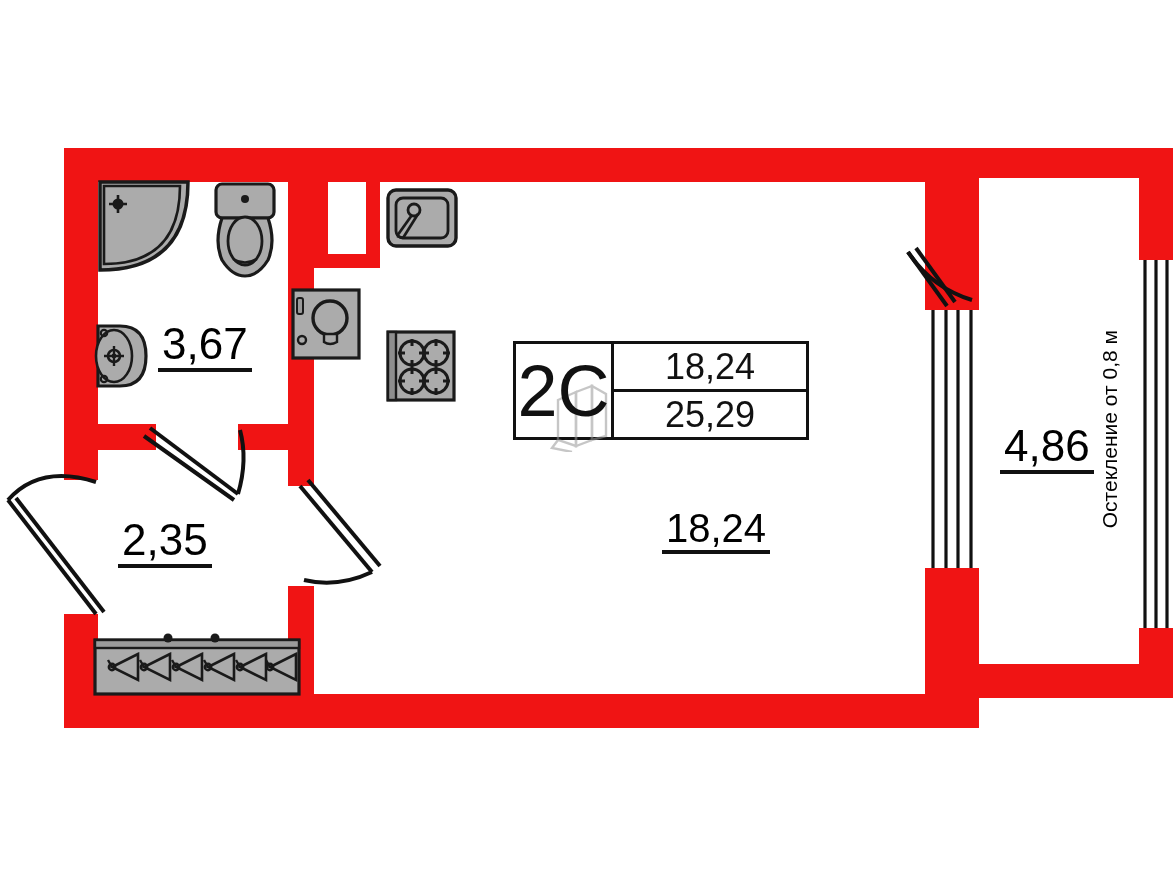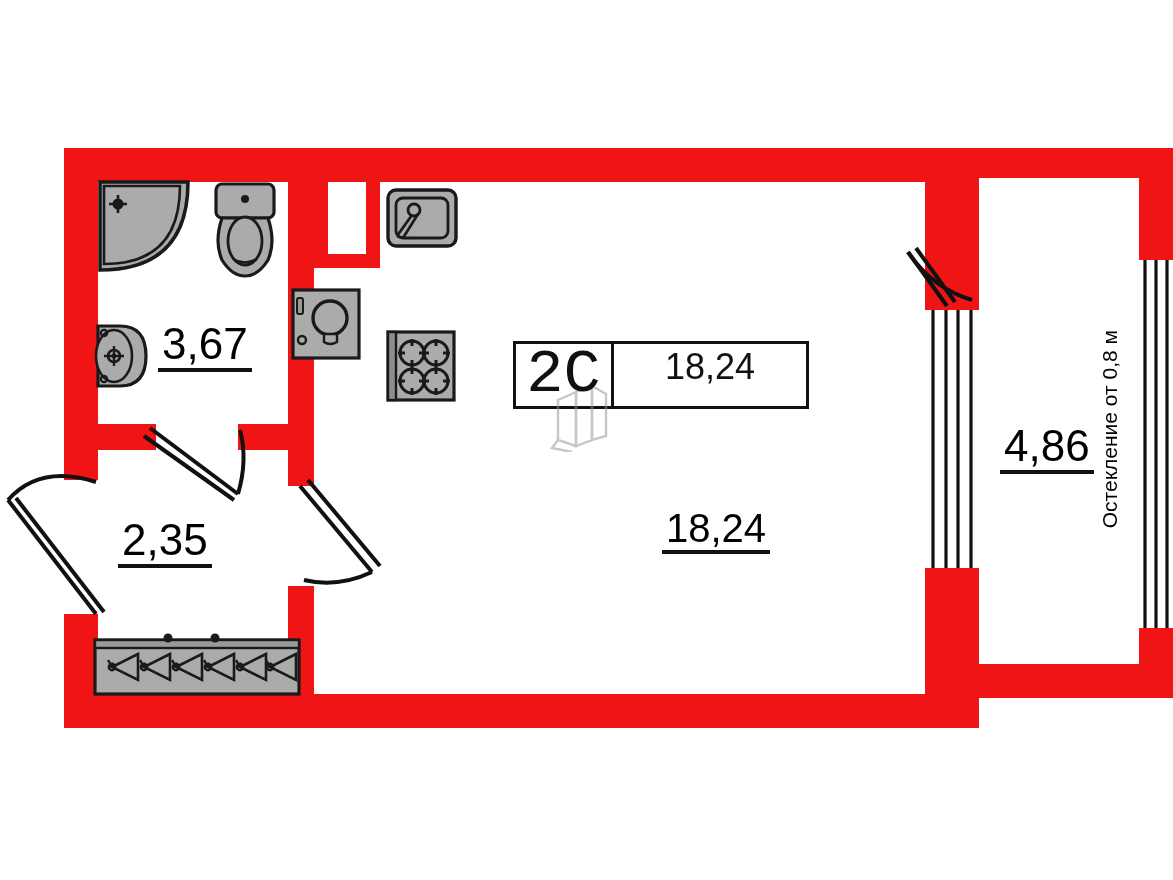--- a/index.html
+++ b/index.html
@@ -6,21 +6,21 @@
   body{width:1173px;height:880px;overflow:hidden;font-family:"Liberation Sans",sans-serif;}
   #stage{position:relative;width:1173px;height:880px;background:#ffffff;}
   svg.plan{position:absolute;left:0;top:0;width:1173px;height:880px;}
   .lbl{position:absolute;color:#000000;font-family:Liberation Sans, sans-serif;}
   .area-lbl{font-size:44px;letter-spacing:0px;border-bottom:4px solid #111111;padding:0 4px 2px 4px;line-height:1.0;}
   .room-area{font-size:40px;border-bottom:4px solid #111111;padding:0 4px 2px 4px;line-height:1.0;}
   .vert-lbl{font-size:21px;writing-mode:vertical-rl;transform:rotate(180deg);white-space:nowrap;letter-spacing:0px;}
   
   #info-table{position:absolute;left:513px;top:341px;border:3px solid #111;display:flex;background:#fff;}
   #info-type{width:95px;display:flex;align-items:center;justify-content:center;position:relative;}
-  #info-type-text{font-size:62px;color:#111;line-height:1;z-index:2;font-family:Liberation Mono, monospace;}
+  #info-type-text{font-size:72px;color:#111;line-height:1;z-index:2;}
   #info-type-glyph{position:absolute;left:32px;top:30px;z-index:1;opacity:.55;}
   #info-values{border-left:3px solid #111;display:flex;flex-direction:column;width:192px;}
   .info-row{height:45px;display:flex;align-items:center;justify-content:center;font-size:36px;color:#111;}
   .info-row + .info-row{border-top:3px solid #111;}
 </style>
 </head>
 <body>
 
 <div id="stage">
 
@@ -205,16 +205,17 @@
       <svg id="info-type-glyph" width="64" height="78" viewBox="0 0 64 78">
         <path d="M10 26 L28 18 L28 72 L10 66 Z" fill="none" stroke="#999" stroke-width="2.4"></path>
         <path d="M28 18 L44 12 L44 66 L28 72 Z" fill="none" stroke="#999" stroke-width="2.4"></path>
         <path d="M44 12 L58 20 L58 62 L44 66 Z" fill="none" stroke="#999" stroke-width="2.4"></path>
         <path d="M10 66 L4 74 L24 78" fill="none" stroke="#999" stroke-width="2.4"></path>
       </svg>
       <span id="info-type-text">2C</span>
     </div>
     <div id="info-values">
       <div class="info-row">18,24</div>
+      <div class="info-row">25,29</div>
     </div>
   </div>
 
 </div>
 
 </body></html>

